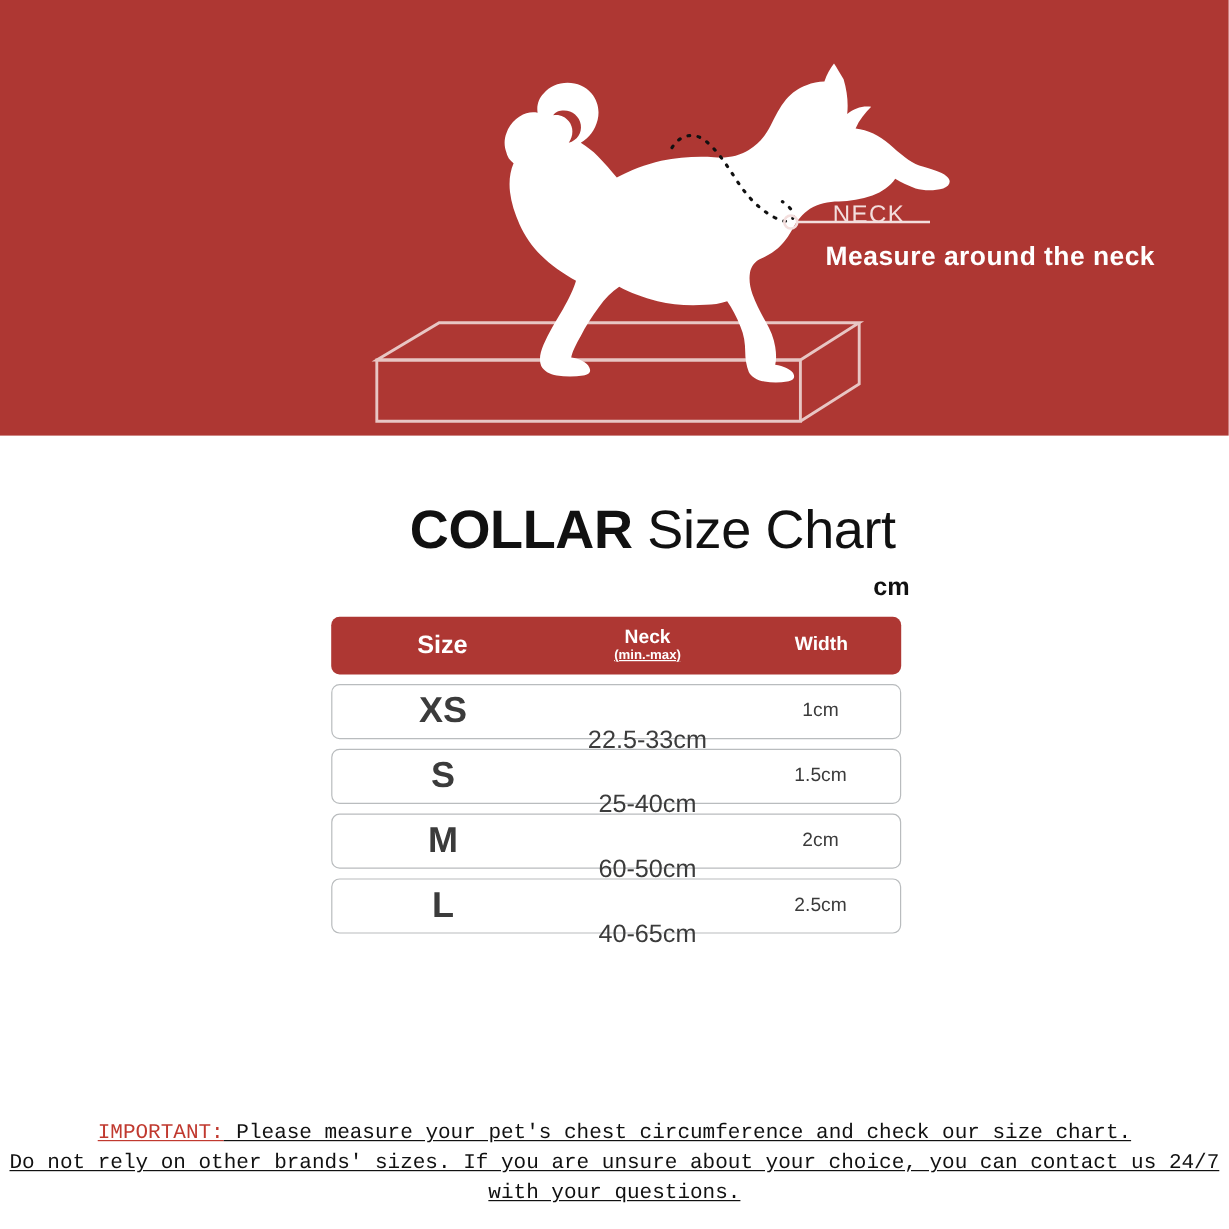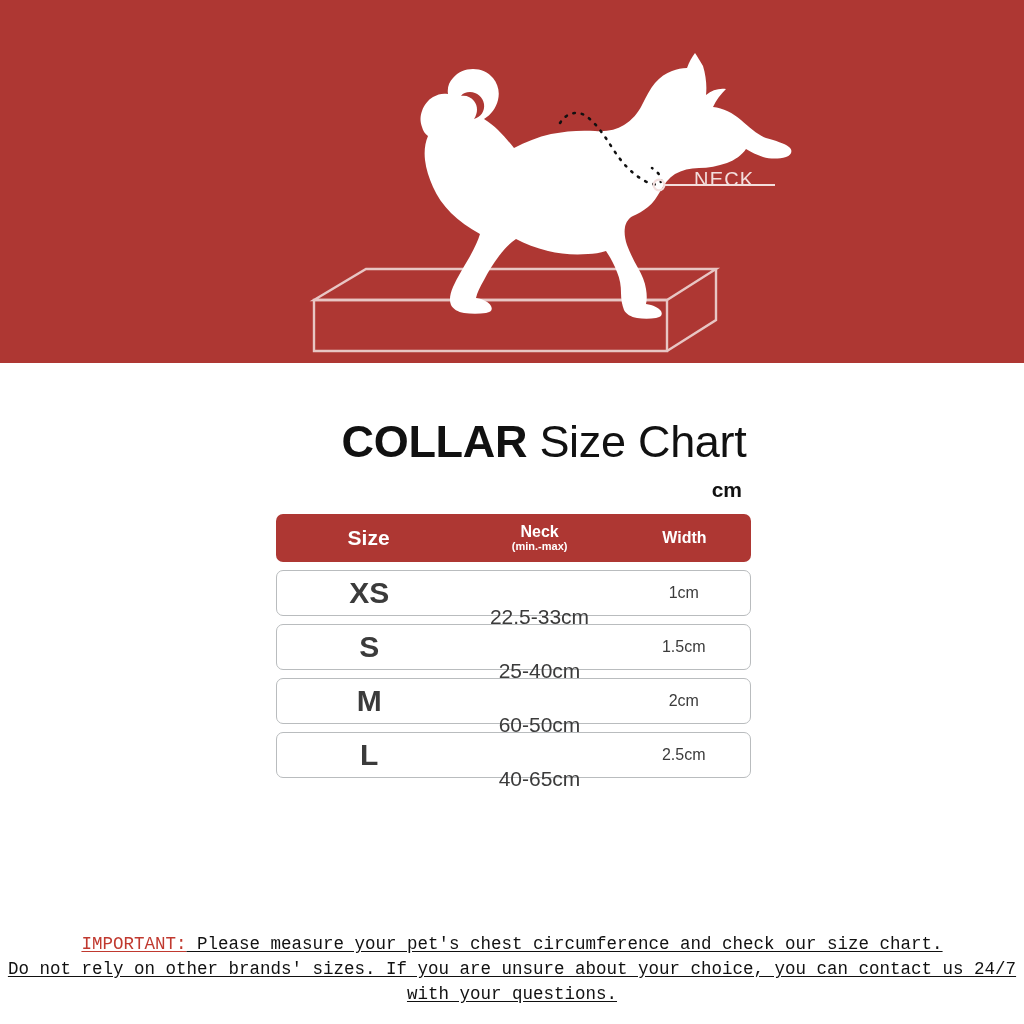--- a/index.html
+++ b/index.html
@@ -68,21 +68,21 @@
     white-space: nowrap;
     padding-left: 32px;
   }
   .title b {
     font-weight: 700;
   }
 
   
   .unit {
     position: absolute;
-    left: 276px;
+    left: 292px;
     top: 478px;
     width: 475px;
     text-align: right;
     font-size: 21px;
     font-weight: 700;
     color: #111111;
     padding-right: 9px;
     box-sizing: border-box;
   }
 
@@ -103,21 +103,21 @@
   }
   .t-head .c {
     text-align: center;
     font-weight: 700;
   }
   .c-size  { width: 39%; }
   .c-neck  { width: 33%; }
   .c-width { width: 28%; }
   .th-size  { font-size: 21px; }
   .th-neck  { font-size: 16px; line-height: 1.05; }
-  .th-neck .sub { font-size: 11px; font-weight: 700; display: block; }
+  .th-neck .sub { font-size: 11px; font-weight: 700; display: block; text-decoration: underline; }
   .th-width { font-size: 16px; }
 
   .t-row {
     display: flex;
     align-items: center;
     height: 46px;
     margin-top: 8px;
     background: #ffffff;
     border: 1px solid #b9bcbe;
     border-radius: 7px;
@@ -238,20 +238,21 @@
                C 662 177, 658 172, 652 168"></path>
     </g>
 
     <g>
       <circle cx="659" cy="185" r="5.4" fill="none" stroke="#f3dedd" stroke-width="2.2"></circle>
       <line x1="665" y1="185" x2="775" y2="185" stroke="#f3dedd" stroke-width="2.2"></line>
     </g>
   </svg>
 
   <div class="neck-label">NECK</div>
+  <div class="neck-sub">Measure around the neck</div>
 </div>
 
 <div class="title">
   <b>COLLAR</b>
   <span>Size Chart</span>
 </div>
 
 <div class="unit">cm</div>
 
 <div class="table">

